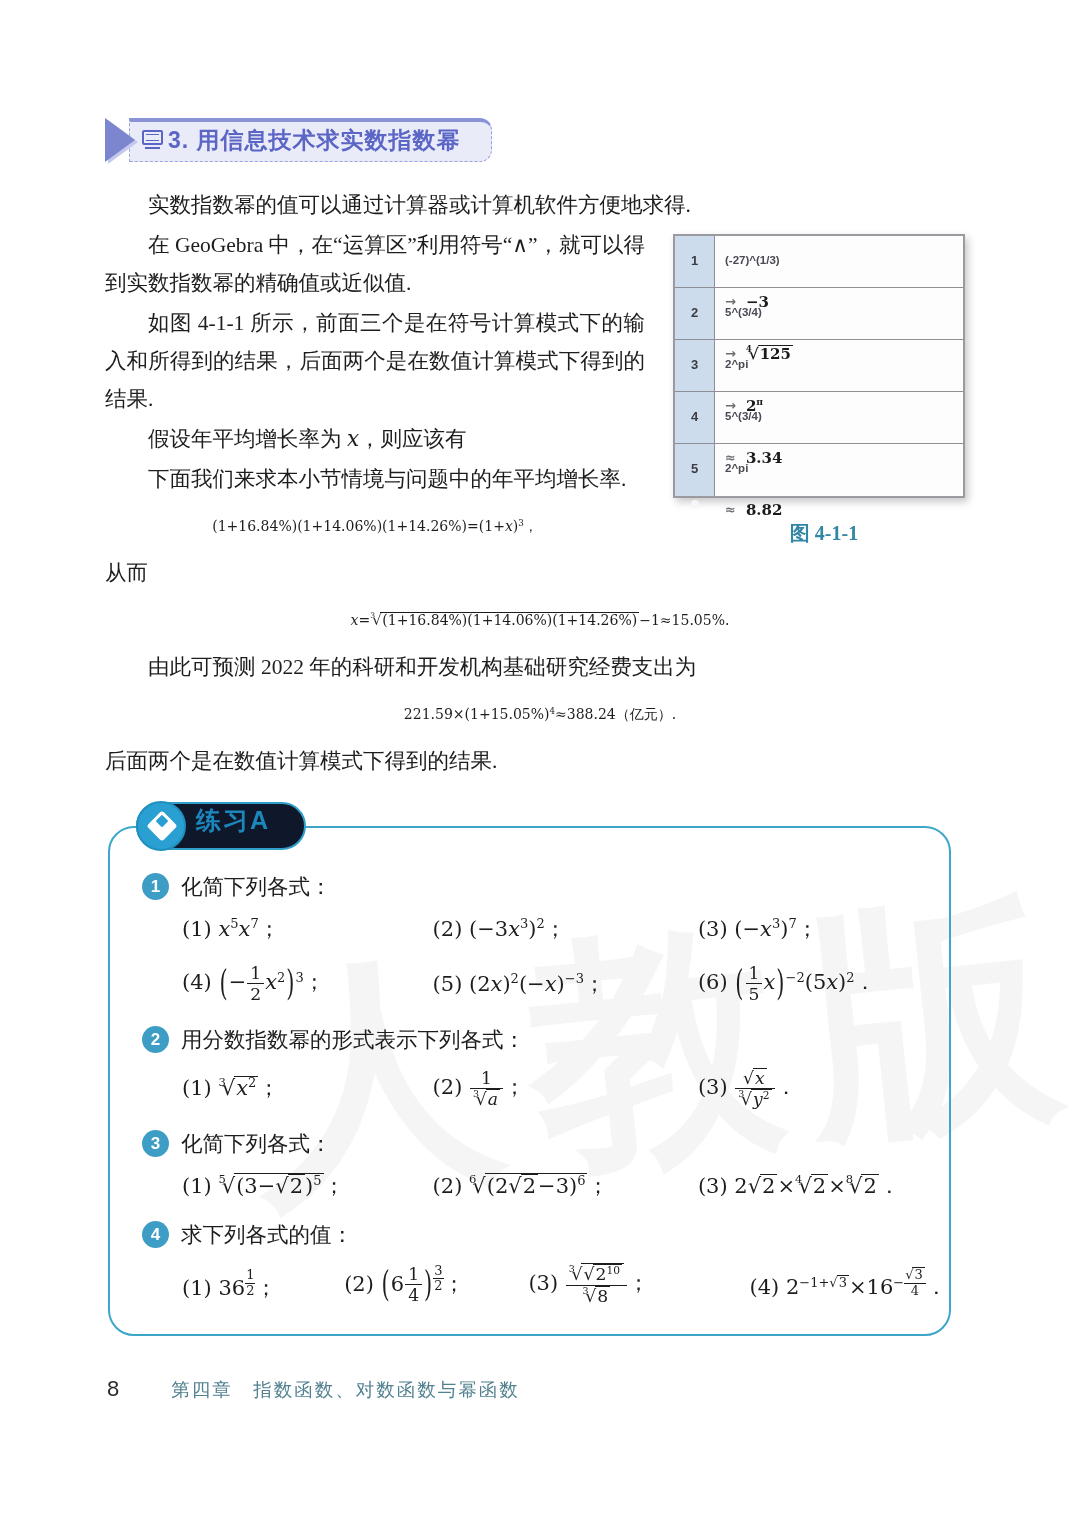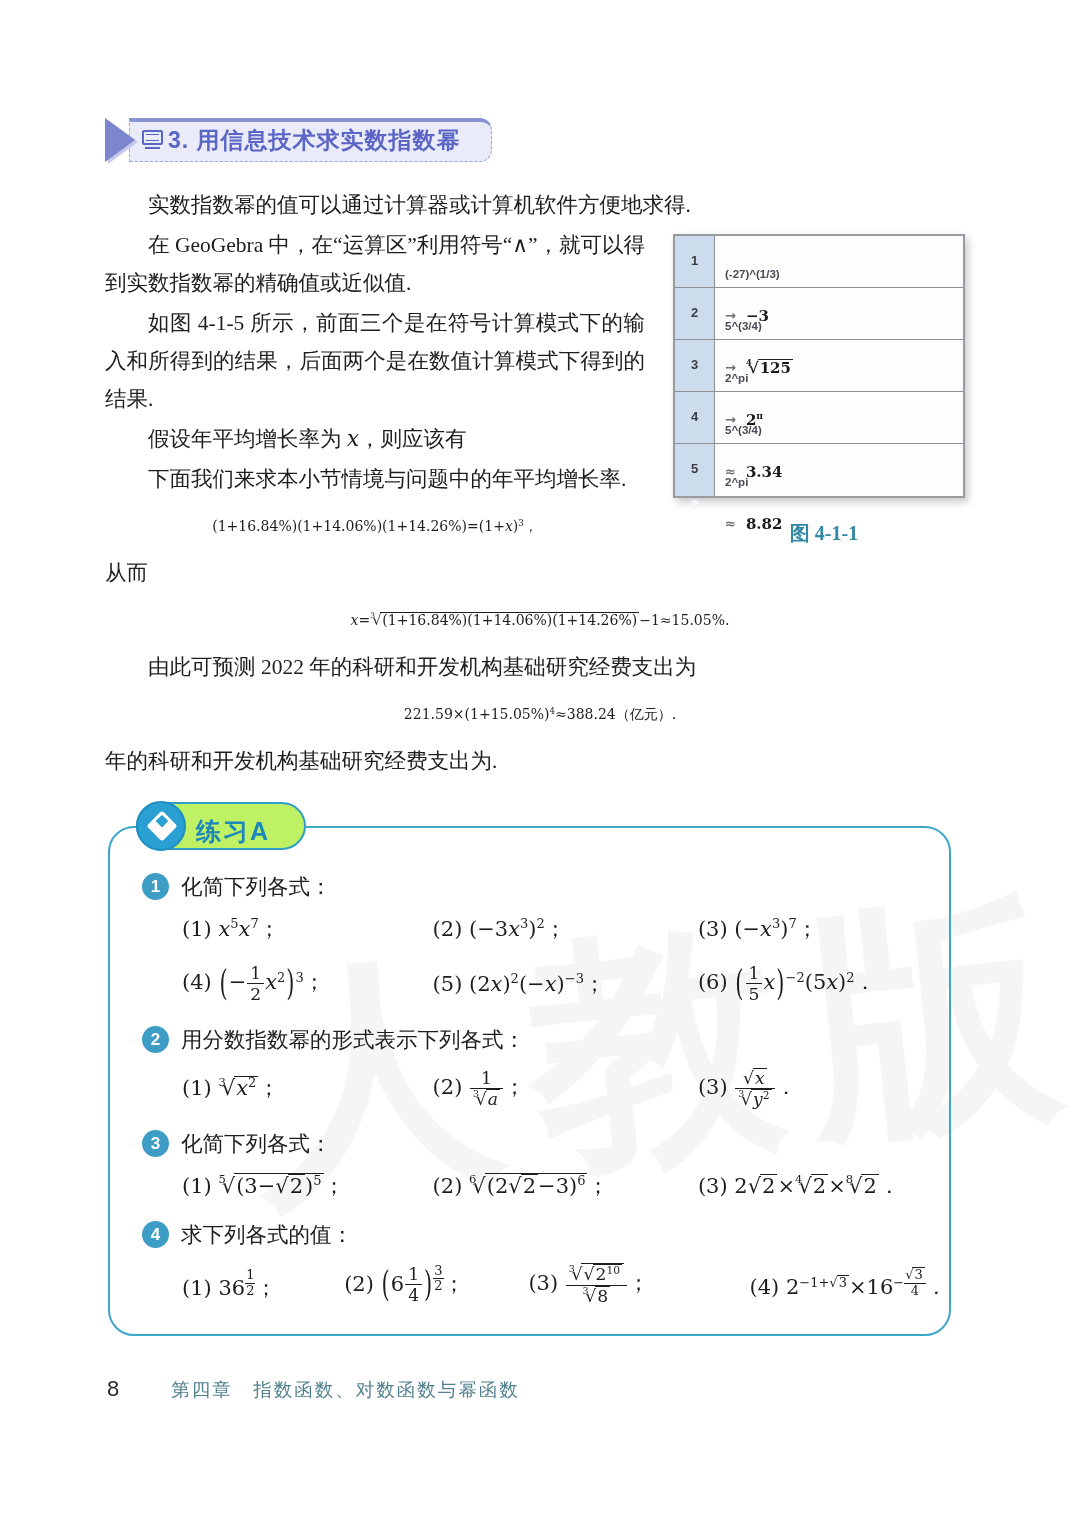--- a/index.html
+++ b/index.html
@@ -34,21 +34,21 @@
 
   
   .figure-float { float:right; width:302px; margin:8px 0 6px 28px; text-align:center; }
   .gg-table { width:292px; border:2px solid #9a9aa0; background:#fdfdfd;
     box-shadow:3px 4px 8px rgba(0,0,0,0.22); text-align:left; }
   .gg-row { display:flex; border-bottom:1.5px solid #8f8f96; height:52px; }
   .gg-row:last-child { border-bottom:none; }
   .gg-num { width:40px; background:#ccdcec; border-right:1.5px solid #8f8f96; text-align:center;
     font-family:"Liberation Sans",sans-serif; font-size:13px; font-weight:bold; color:#3c3c44; padding-top:6px; }
   .gg-dot { display:block; width:8px; height:8px; border-radius:50%; background:#f4f7fa; margin:12px auto 0 auto; }
-  .gg-cell { flex:1; padding:19px 10px 0 10px; }
+  .gg-cell { flex:1; padding:5px 10px 0 10px; }
   .gg-input { font-family:"Liberation Sans","DejaVu Sans",sans-serif; font-size:11.5px; font-weight:bold; color:#4a4a55; }
   .gg-out { display:flex; align-items:center; gap:10px; margin-top:4px;
     font-family:"DejaVu Serif",serif; font-size:15px; font-weight:bold; color:#1b1b1b; }
   .gg-rel { color:#6d6d74; font-size:13px; font-family:"DejaVu Sans",sans-serif; }
   .fig-caption { margin-top:16px; color:#3287a5; font-weight:bold; font-size:20px; }
 
   
   .formula { text-align:center; font-family:"DejaVu Serif",serif; font-size:14px; margin:7px 0; line-height:42px; }
   i { font-family:"DejaVu Serif",serif; font-style:italic; }
   sup { font-size:0.62em; vertical-align:0.6em; line-height:0; }
@@ -69,22 +69,22 @@
   .sfrac { display:inline-flex; flex-direction:column; text-align:center; vertical-align:middle; line-height:1.15; }
   .sfrac .sn { padding:0 1px; }
   .sfrac .sd { border-top:1px solid #1d1d1d; padding:0 1px; }
 
   
   .bp { display:inline-block; transform:scaleY(1.7); padding:0 1px; vertical-align:-0.05em; font-weight:400; }
 
   
   .exercise-box { clear:both; position:relative; margin:46px 24px 0 3px; border:2.5px solid #3ea6c9;
     border-radius:26px; padding:44px 30px 8px 32px; min-height:500px; background:transparent; z-index:1; }
-  .exercise-badge { position:absolute; top:-26px; left:26px; display:flex; align-items:flex-end;
-    background:#bef264; border:2px solid #2f9fc9; border-radius:28px; height:48px; padding-right:34px; }
+  .exercise-badge { position:absolute; top:-26px; left:26px; display:flex; align-items:flex-start;
+    background:#0f172a; border:2px solid #2f9fc9; border-radius:28px; height:48px; padding-right:34px; }
   .badge-circle { width:50px; height:50px; border-radius:50%; background:#2a9fd2; border:2px solid #1f8fc0;
     margin:-3px 10px -3px -2px; position:relative; }
   .badge-diamond { position:absolute; left:13px; top:12px; width:22px; height:22px; background:#ffffff;
     transform:rotate(45deg); border-radius:3px; }
   .badge-diamond::after { content:""; position:absolute; left:3px; top:3px; width:9px; height:9px;
     background:#2a9fd2; border-radius:1px; }
   .badge-label { color:#1b87bc; font-weight:bold; font-size:25px; font-family:"Liberation Sans",sans-serif; letter-spacing:2px; }
 
   .problem { margin-bottom:20px; }
   .prob-head { display:flex; align-items:center; gap:12px; font-size:21.5px; margin-bottom:14px; }
@@ -170,30 +170,30 @@
                 <span class="gg-rel">≈</span>
                 <span class="gg-val">8.82</span>
               </div>
           </div>
         </div>
       </div>
       <div class="fig-caption">图 4-1-1</div>
     </div>
 
     <p class="indent">在 GeoGebra 中，在“运算区”利用符号“∧”，就可以得到实数指数幂的精确值或近似值.</p>
-    <p class="indent">如图 4-1-5 所示，前面三个是在符号计算模式下的输入和所得到的结果，后面两个是在数值计算模式下得到的结果.</p>
+    <p class="indent">如图 4-1-1 所示，前面三个是在符号计算模式下的输入和所得到的结果，后面两个是在数值计算模式下得到的结果.</p>
     <p class="indent">假设年平均增长率为 <i>x</i>，则应该有</p>
     <p class="indent">下面我们来求本小节情境与问题中的年平均增长率.</p>
 
     <div class="formula">(1+16.84%)(1+14.06%)(1+14.26%)=(1+<i>x</i>)<sup>3</sup>，</div>
     <p>从而</p>
     <div class="formula"><i>x</i>=<span class="rt"><sup class="ri">3</sup><span class="rs">√</span><span class="rv">(1+16.84%)(1+14.06%)(1+14.26%)</span></span>−1≈15.05%.</div>
     <p class="indent">由此可预测 2022 年的科研和开发机构基础研究经费支出为</p>
     <div class="formula">221.59×(1+15.05%)<sup>4</sup>≈388.24（亿元）.</div>
-    <p>年的科研和开发机构基础研究经费支出为.</p>
+    <p>后面两个是在数值计算模式下得到的结果.</p>
   </div>
 
   <div class="exercise-box">
     <div class="exercise-badge">
       <span class="badge-circle">
           <span class="badge-diamond"></span>
         </span>
       <span class="badge-label">练习A</span>
     </div>
 

